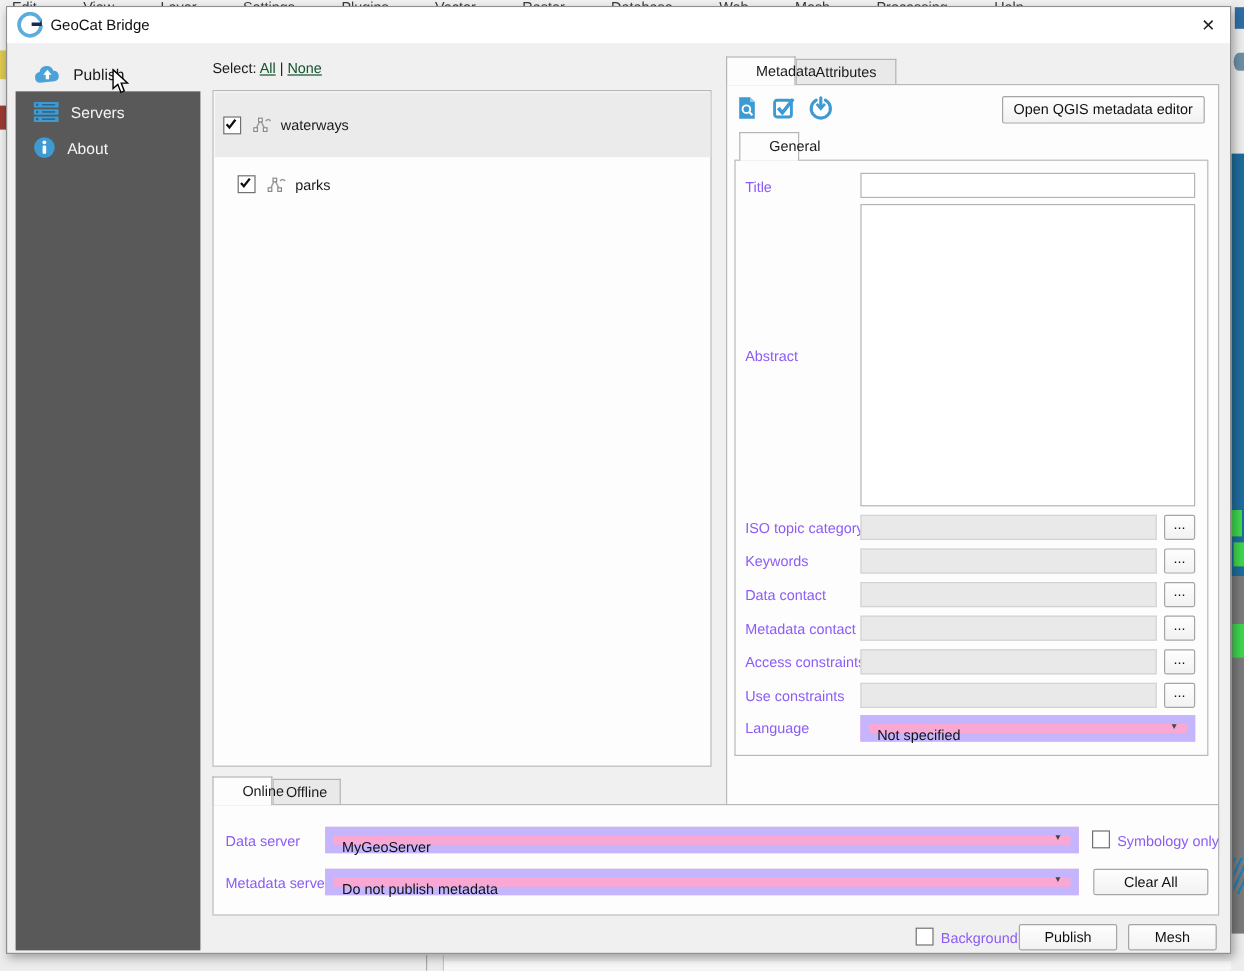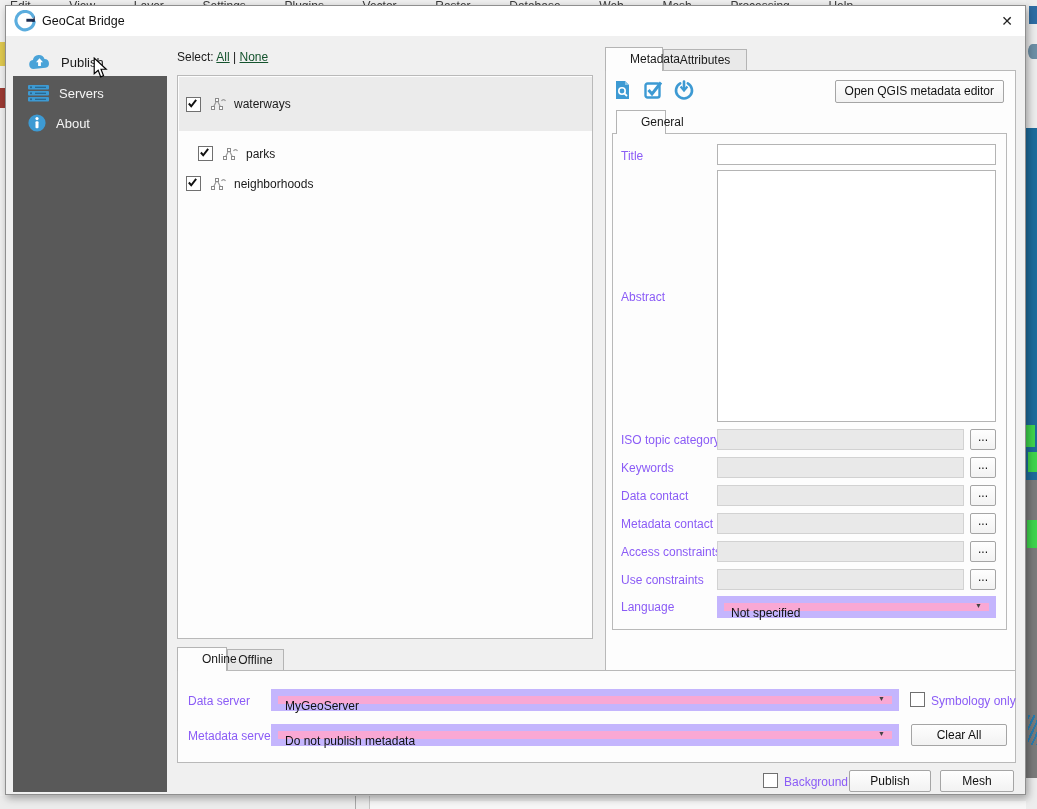--- a/index.html
+++ b/index.html
@@ -152,35 +152,20 @@
         <svg width="18" height="14" viewBox="0 0 18 14" style="margin-left:9px;">
           <path d="M3 11 L7 3 L11 11" stroke="#9a9a9a" stroke-width="1.2" fill="none"></path>
           <path d="M11.5 4 C12.5 2.2 14.5 2.2 15.5 4" stroke="#9a9a9a" stroke-width="1.2" fill="none"></path>
           <rect x="1.5" y="9.5" width="3" height="3" fill="#fff" stroke="#8a8a8a"></rect>
           <rect x="5.5" y="1.5" width="3" height="3" fill="#fff" stroke="#8a8a8a"></rect>
           <rect x="9.5" y="9.5" width="3" height="3" fill="#fff" stroke="#8a8a8a"></rect>
         </svg>
         <span style="margin-left:6px;">parks</span>
       </div>
 
-      <div class="abs" style="left:1px;top:87px;width:413px;height:41px;display:flex;align-items:center;">
-        <div class="cb" style="width:13px;height:13px;margin-left:7px;position:relative;">
-          <svg width="11" height="11" viewBox="0 0 12 12" style="position:absolute;left:0;top:0;">
-              <path d="M2 6 L4.6 9 L10 2" stroke="#111" stroke-width="2.1" fill="none"></path>
-            </svg>
-        </div>
-        <svg width="18" height="14" viewBox="0 0 18 14" style="margin-left:9px;">
-          <path d="M3 11 L7 3 L11 11" stroke="#9a9a9a" stroke-width="1.2" fill="none"></path>
-          <path d="M11.5 4 C12.5 2.2 14.5 2.2 15.5 4" stroke="#9a9a9a" stroke-width="1.2" fill="none"></path>
-          <rect x="1.5" y="9.5" width="3" height="3" fill="#fff" stroke="#8a8a8a"></rect>
-          <rect x="5.5" y="1.5" width="3" height="3" fill="#fff" stroke="#8a8a8a"></rect>
-          <rect x="9.5" y="9.5" width="3" height="3" fill="#fff" stroke="#8a8a8a"></rect>
-        </svg>
-        <span style="margin-left:6px;">neighborhoods</span>
-      </div>
     </div>
 
     <div class="abs tab active" style="left:599px;top:41px;width:58px;height:24px;line-height:23px;"><span>Metadata</span></div>
     <div class="abs tab" style="left:657px;top:43px;width:84px;height:21px;line-height:20px;"><span>Attributes</span></div>
 
     <div class="abs panel" style="left:599px;top:64px;width:411px;height:643px;z-index:3;">
 
       <div class="abs" style="left:8px;top:9px;width:20px;height:20px;">
         <svg width="19" height="20" viewBox="0 0 19 20">
           <path d="M2 1 L11 1 L15 5 L15 19 L2 19 Z" fill="#3d9ad3"></path>

